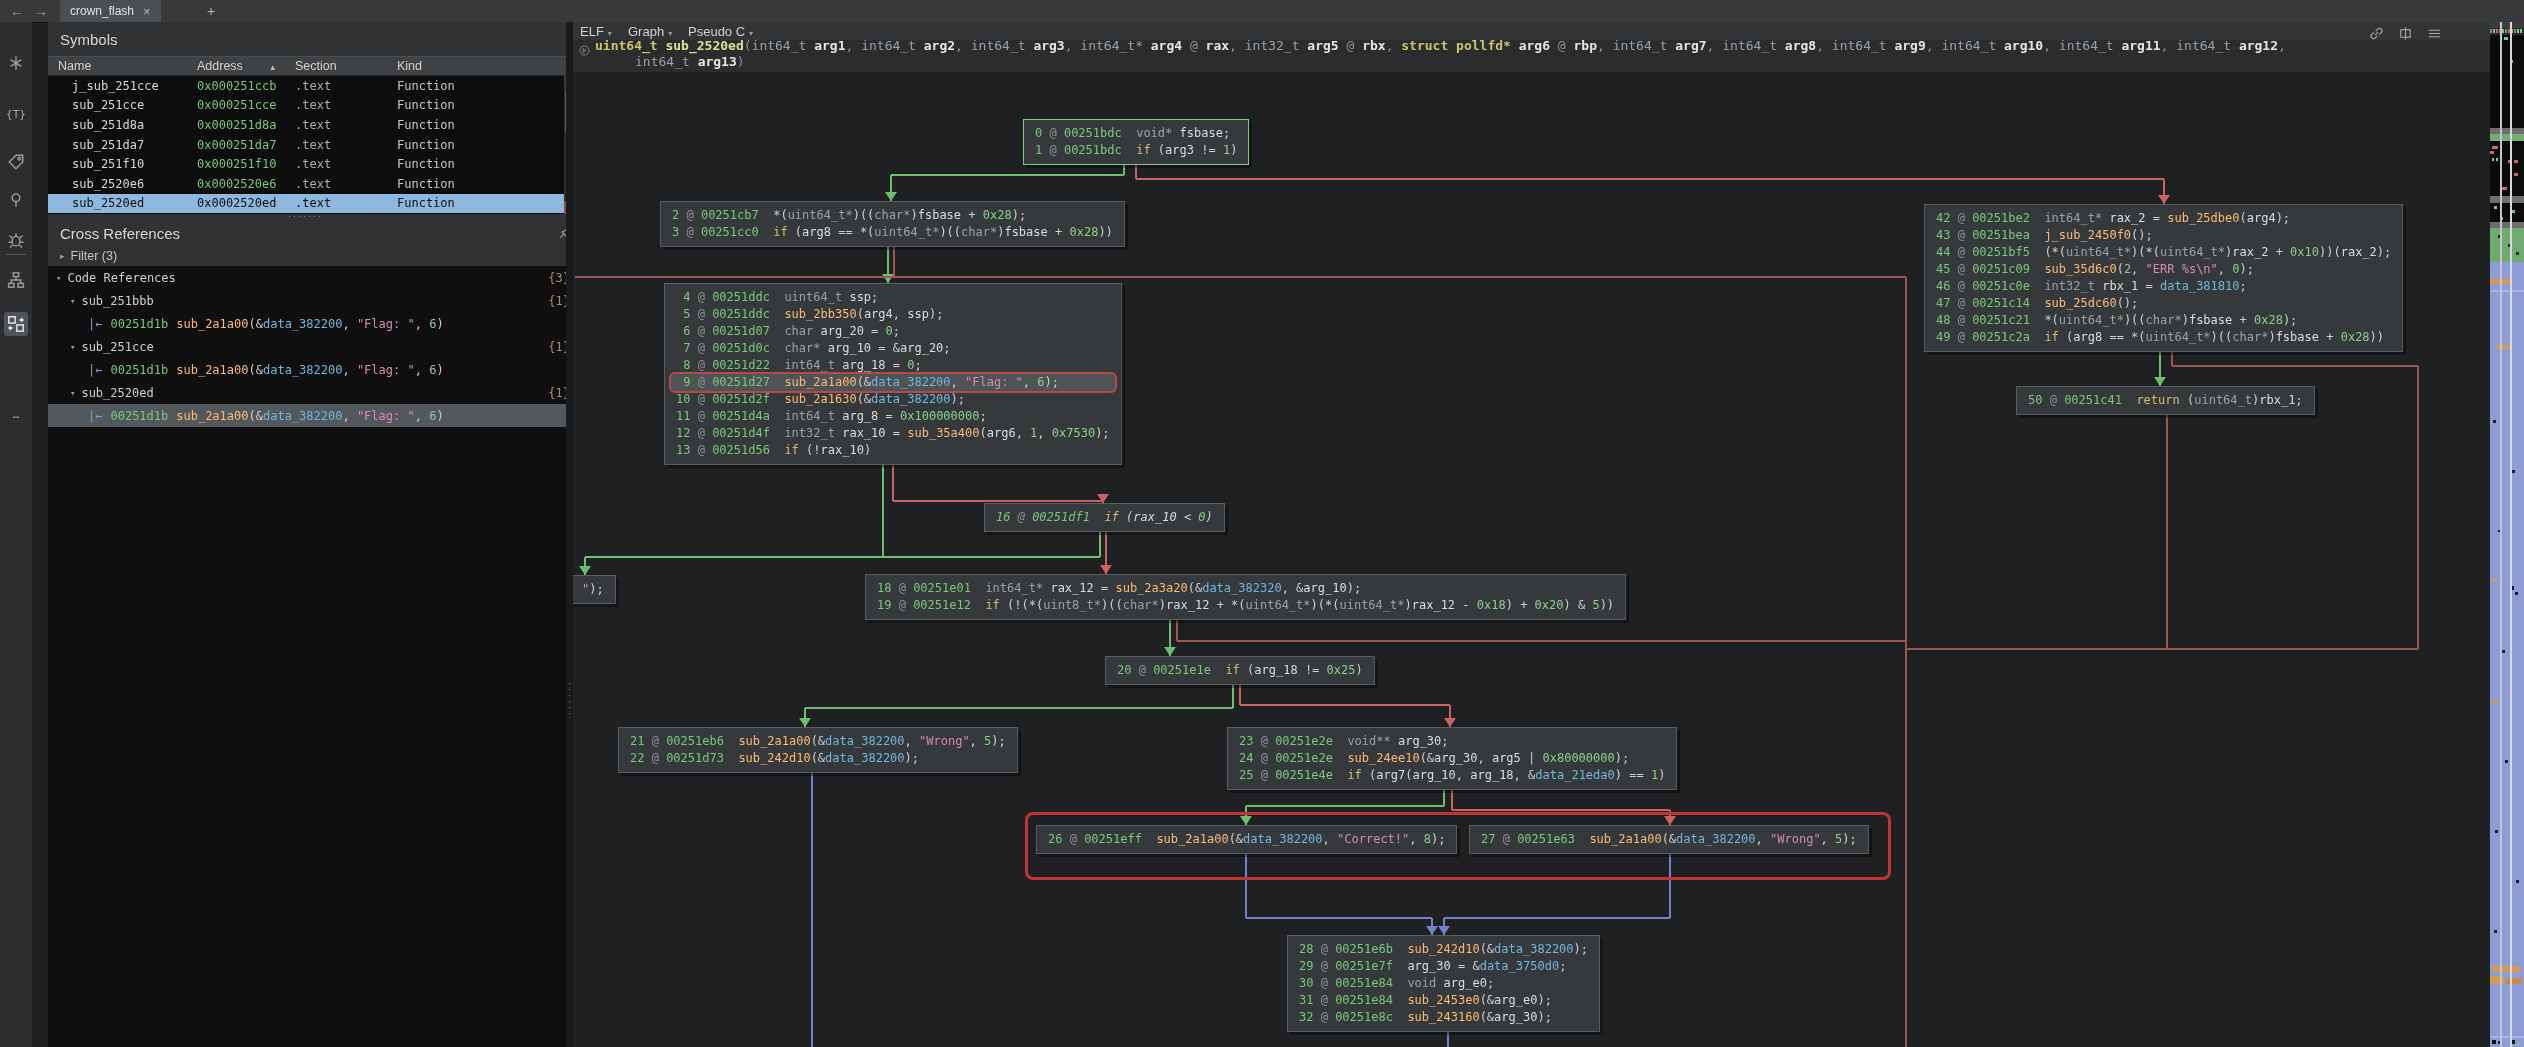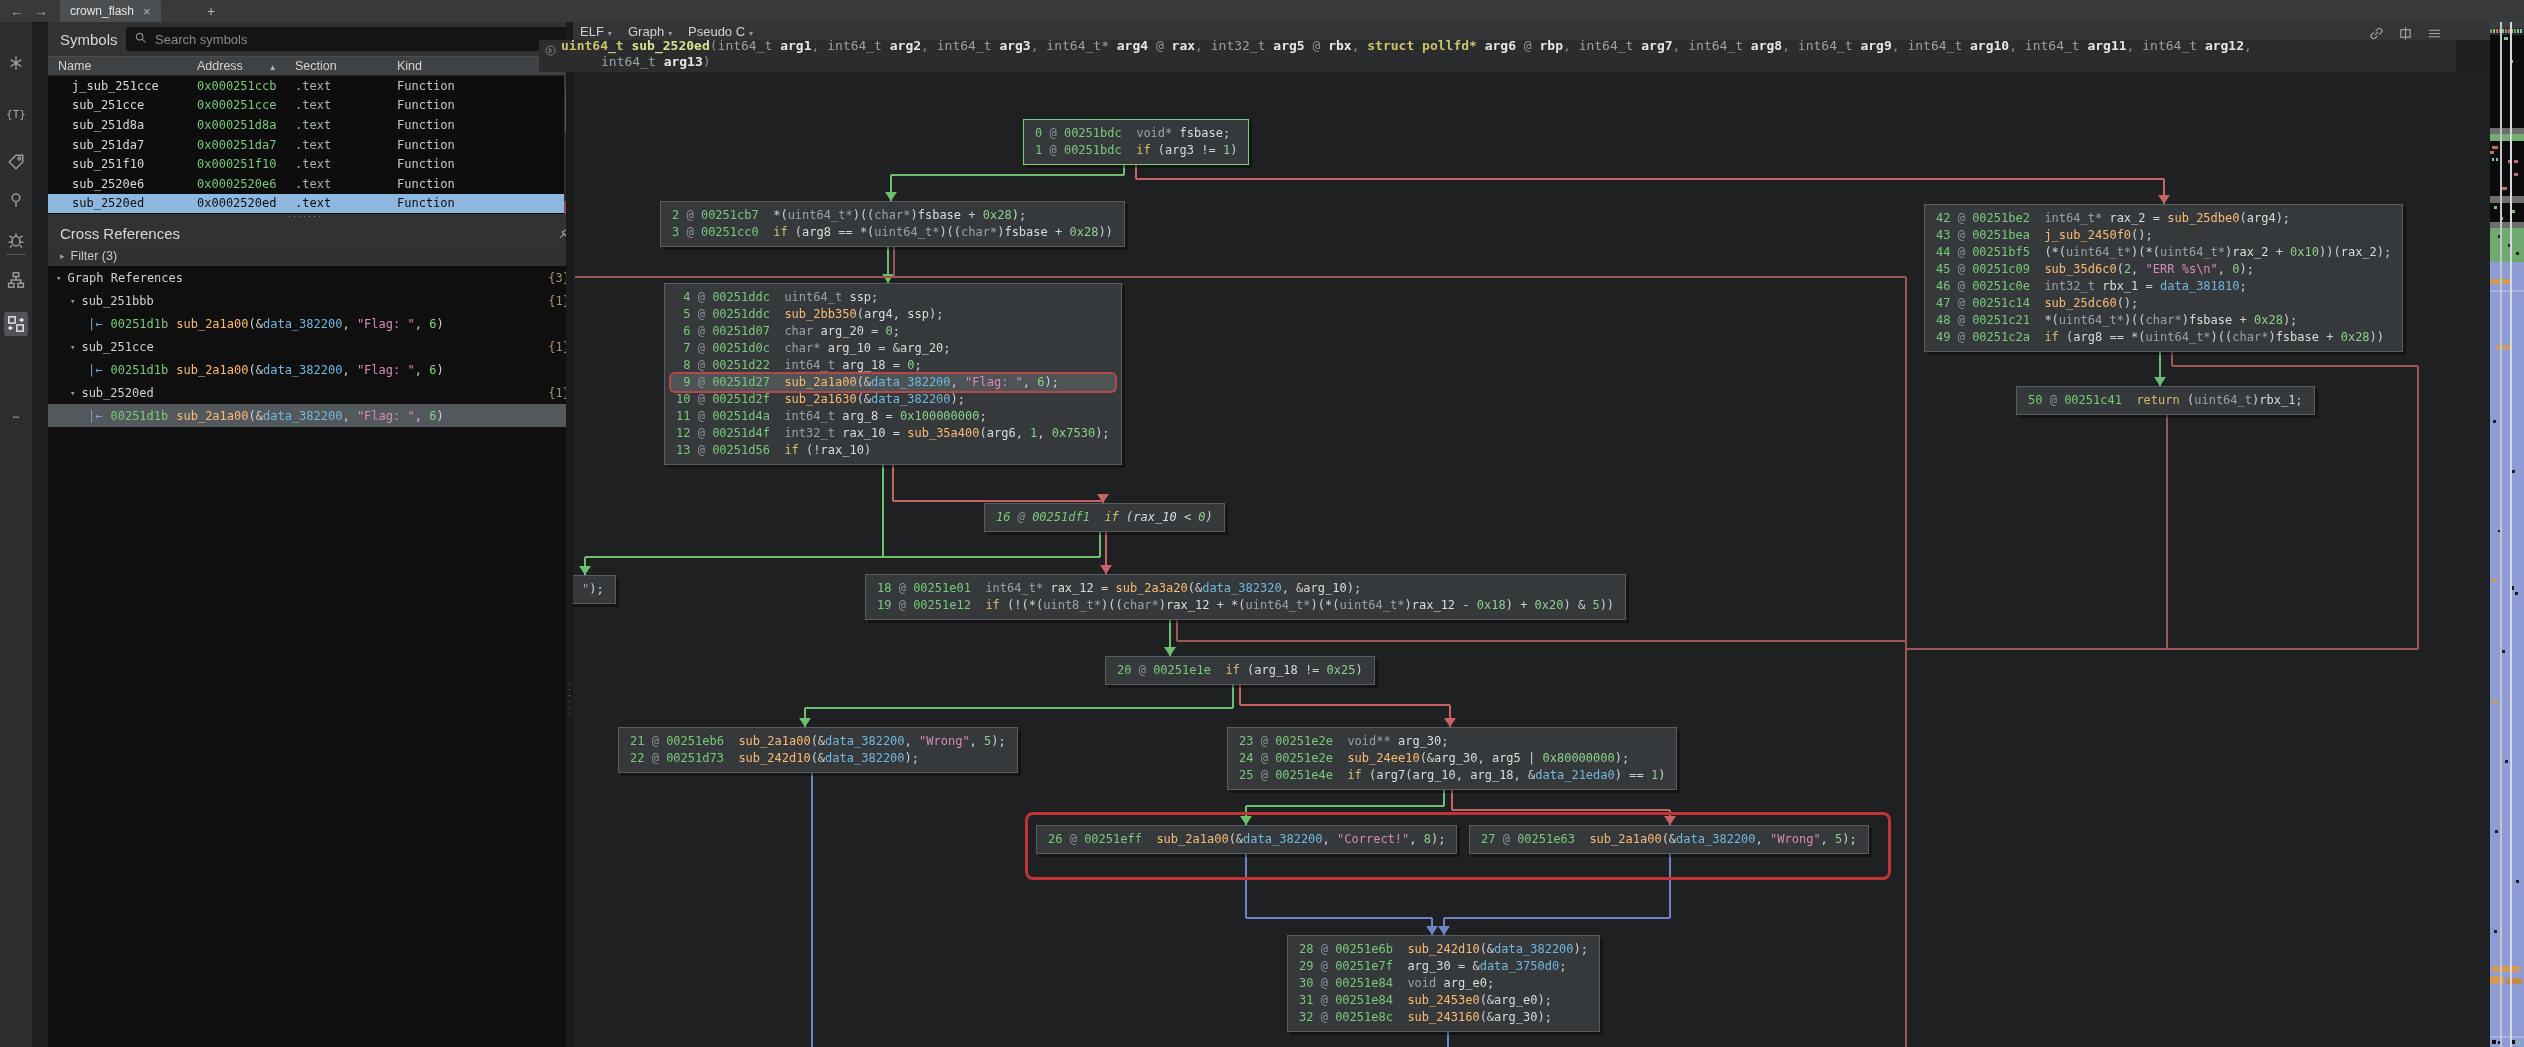--- a/index.html
+++ b/index.html
@@ -66,21 +66,21 @@
   .xaddr{color:#79c979;margin-right:8px;}
   
   #vsplit{position:absolute;left:566px;top:22px;width:7px;height:1025px;background:#191a1b;}
   #vsplit-dots{position:absolute;left:1px;top:658px;width:5px;color:#8a8a8a;font-size:9px;line-height:6px;text-align:center;}
   
   #view-menubar{position:absolute;left:573px;top:22px;width:1917px;height:18px;background:#323436;}
   .vmenu{position:absolute;top:2px;font-size:13px;color:#d0d0d0;cursor:pointer;}
   .vmenu .caret{font-size:8px;color:#9a9a9a;margin-left:4px;}
   #view-icons{position:absolute;top:4px;right:48px;display:flex;gap:14px;}
   #view-icons svg{width:15px;height:15px;stroke:#a8a8a8;fill:none;stroke-width:1.2;cursor:pointer;}
-  #sigarea{position:absolute;left:539px;top:40px;width:1917px;height:32px;background:#2a2c2e;}
+  #sigarea{position:absolute;left:573px;top:40px;width:1917px;height:32px;background:#2a2c2e;}
   #sig-icon{position:absolute;left:5px;top:3px;width:14px;height:14px;}
   #sig-icon svg{width:13px;height:13px;stroke:#8a8a8a;fill:none;stroke-width:1.1;}
   .sigline{position:absolute;white-space:pre;font-family:"DejaVu Sans Mono",monospace;font-size:13px;}
   
   #graph{position:absolute;left:573px;top:72px;width:1917px;height:975px;background:#1f2022;overflow:hidden;}
   .bnode{position:absolute;background:#35393b;border:1px solid #5a5d5f;box-shadow:3px 3px 0 rgba(0,0,0,.35);
     padding:5px 11px;font-family:"DejaVu Sans Mono",monospace;font-size:12px;line-height:17px;white-space:pre;z-index:2;cursor:default;}
   .bnode.cur{border-color:#7ec97e;}
   .bline{height:17px;}
   .bline.hl{background:#4e5356;border-radius:4px;box-shadow:0 0 0 2px #b84848;margin:0 -5px;padding:0 5px;}
@@ -154,27 +154,20 @@
     </div>
     <div class="sicon" style="top: 380px;">
       <span class="tglyph">…</span>
     </div>
   </div>
 
 <div id="panel">
   <div id="sym-header">
     <span id="sym-title">Symbols</span>
   </div>
-  <div id="sym-search">
-    <span><svg viewBox="0 0 16 16">
-          <circle cx="7" cy="7" r="4"></circle>
-          <path d="M10 10l4 4"></path>
-        </svg></span>
-    <input placeholder="Search symbols" style="">
-  </div>
   <div id="sym-burger" class="burger">
       <b></b>
       <b></b>
       <b></b>
     </div>
   <div id="sym-colhead">
     <span>Name</span>
     <span><span>Address</span><span class="sortmark">▲</span></span>
     <span>Section</span>
     <span>Kind</span>
@@ -236,21 +229,21 @@
           <path d="M9.5 2.5L13.5 6.5L10.5 7.5L8.5 11.5L4.5 7.5L8.5 5.5zM6 10l-3.5 3.5"></path>
         </svg></span>
   </div>
   <div id="xref-filter">
     <span class="arr">▸</span>
     <span>Filter (3)</span>
   </div>
   <div id="xref-tree">
       <div class="xgroup" style="padding-left: 8px;">
         <span class="arr">▾</span>
-        <span class="lbl">Graph References</span>
+        <span class="lbl">Code References</span>
         <span class="badge">{3}</span>
       </div>
       <div class="xgroup" style="padding-left: 22px;">
         <span class="arr">▾</span>
         <span class="lbl">sub_251bbb</span>
         <span class="badge">{1}</span>
       </div>
       <div class="xrow"><span class="xarr">|←</span><span class="xaddr">00251d1b</span><span class="tk-f">sub_2a1a00</span><span class="tk-o">(&amp;</span><span class="tk-d">data_382200</span><span class="tk-o">, </span><span class="tk-s">"Flag: "</span><span class="tk-o">, </span><span class="tk-n">6</span><span class="tk-o">)</span></div>
       <div class="xgroup" style="padding-left: 22px;">
         <span class="arr">▾</span>

